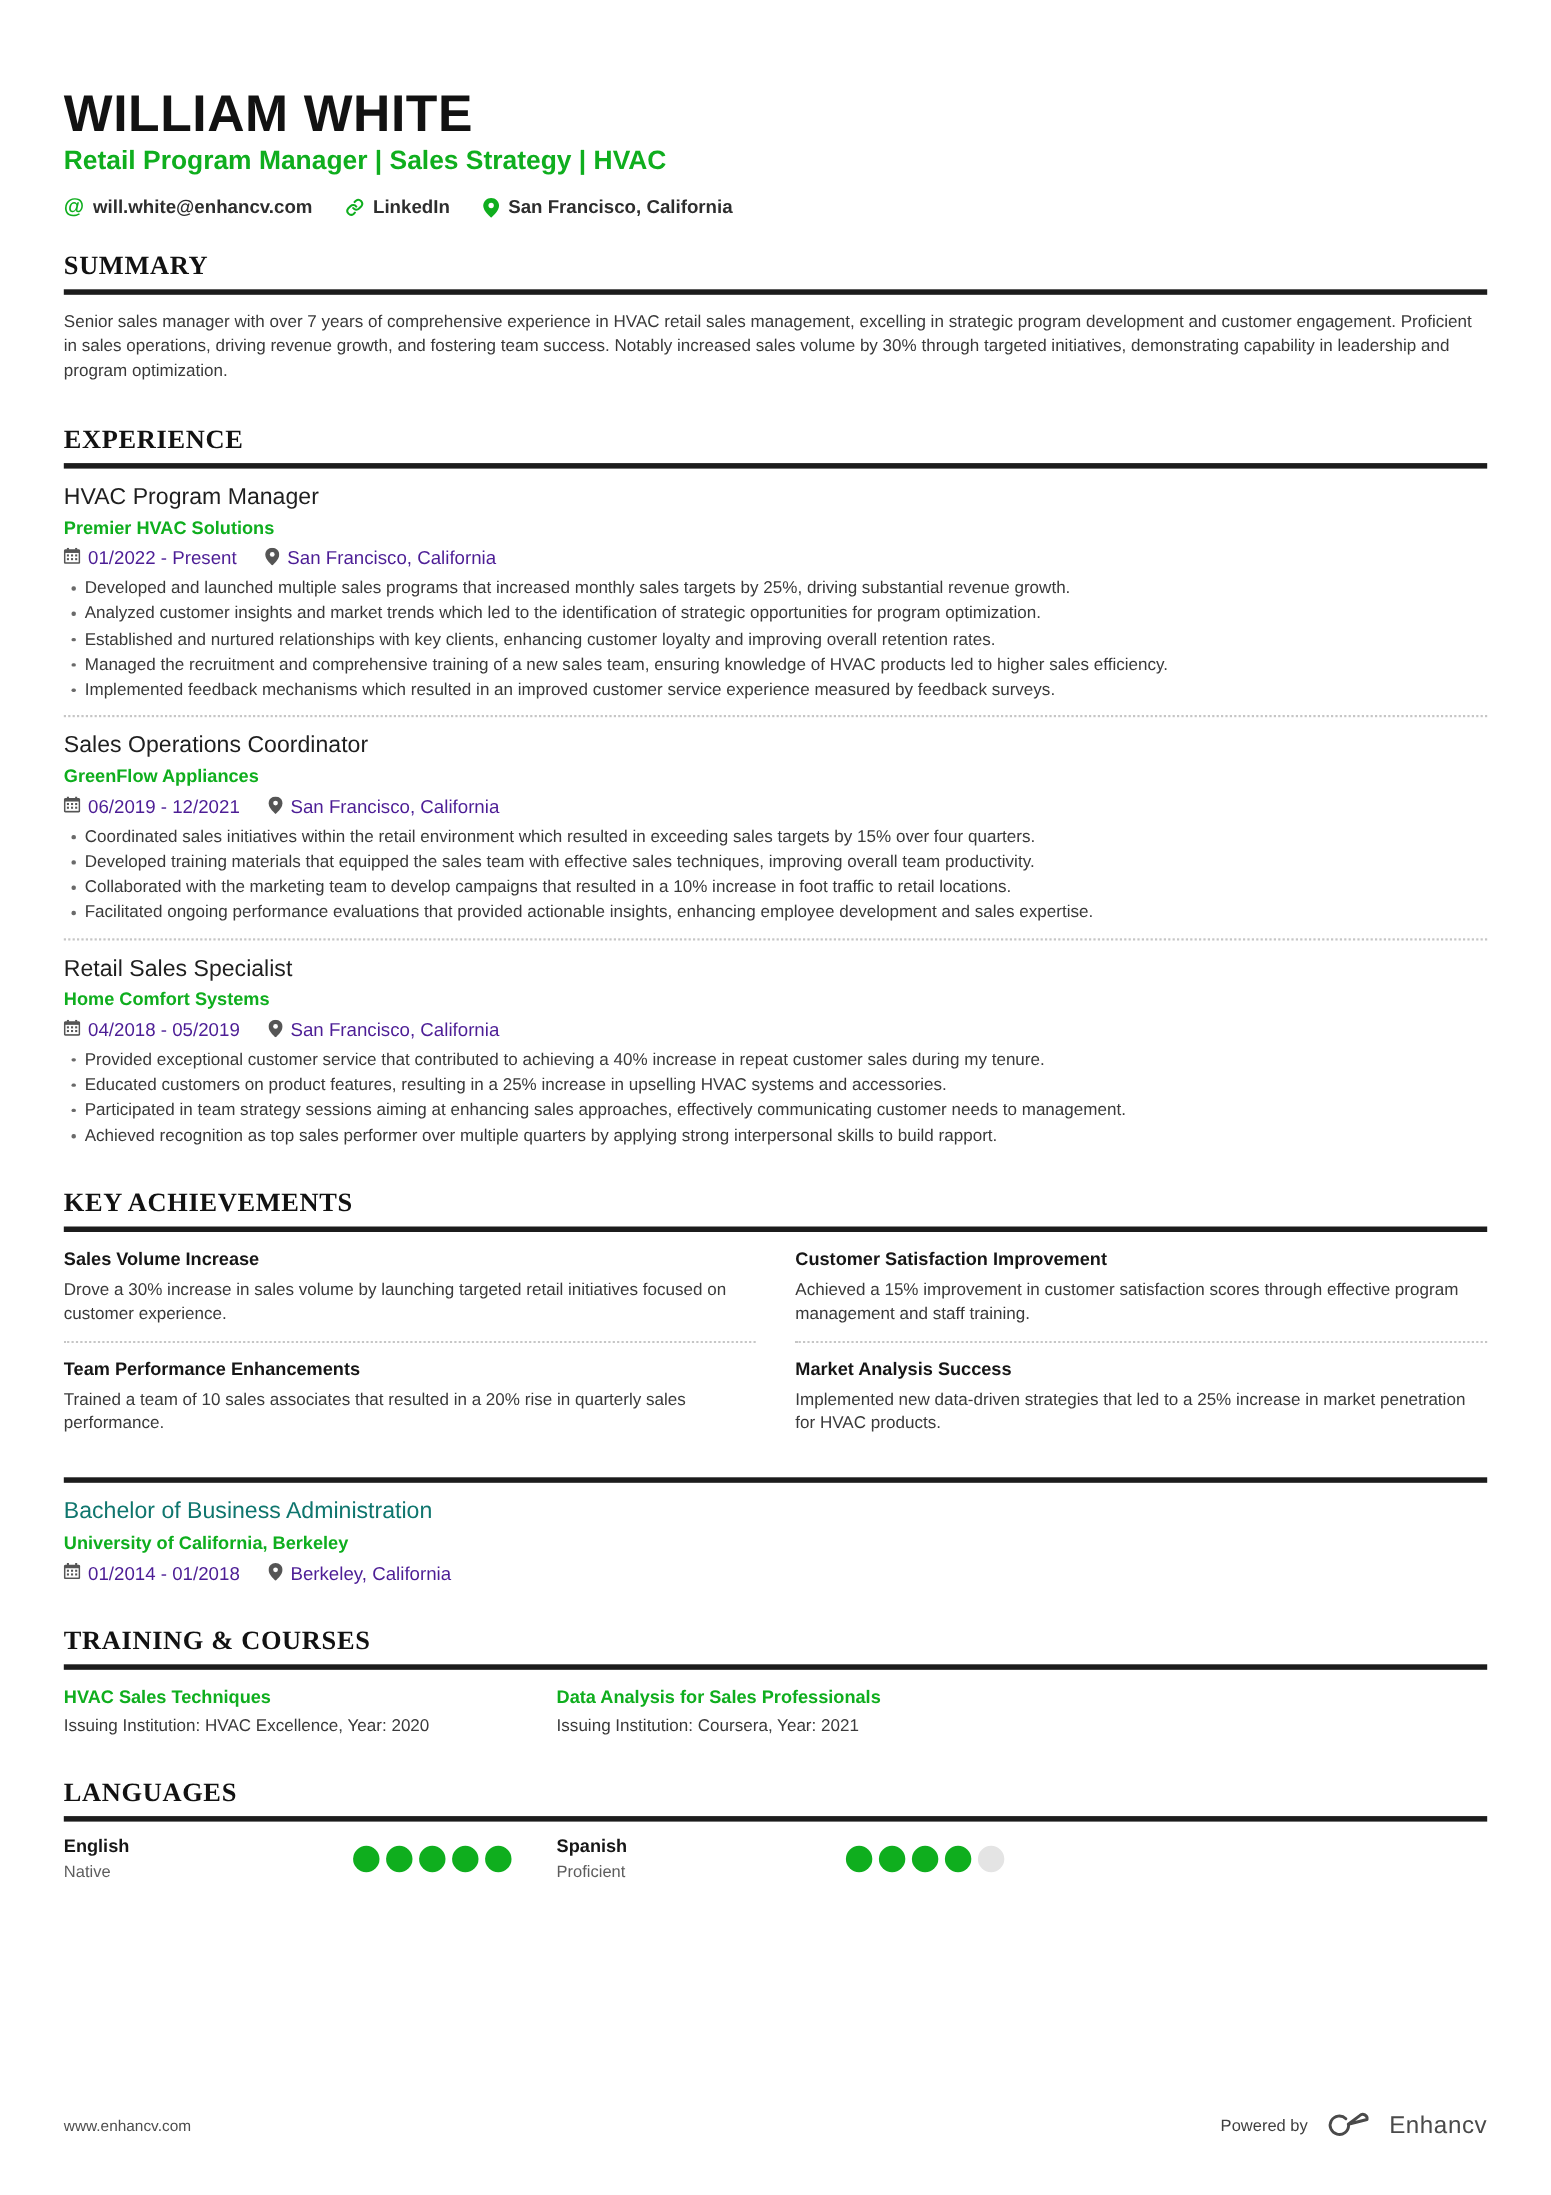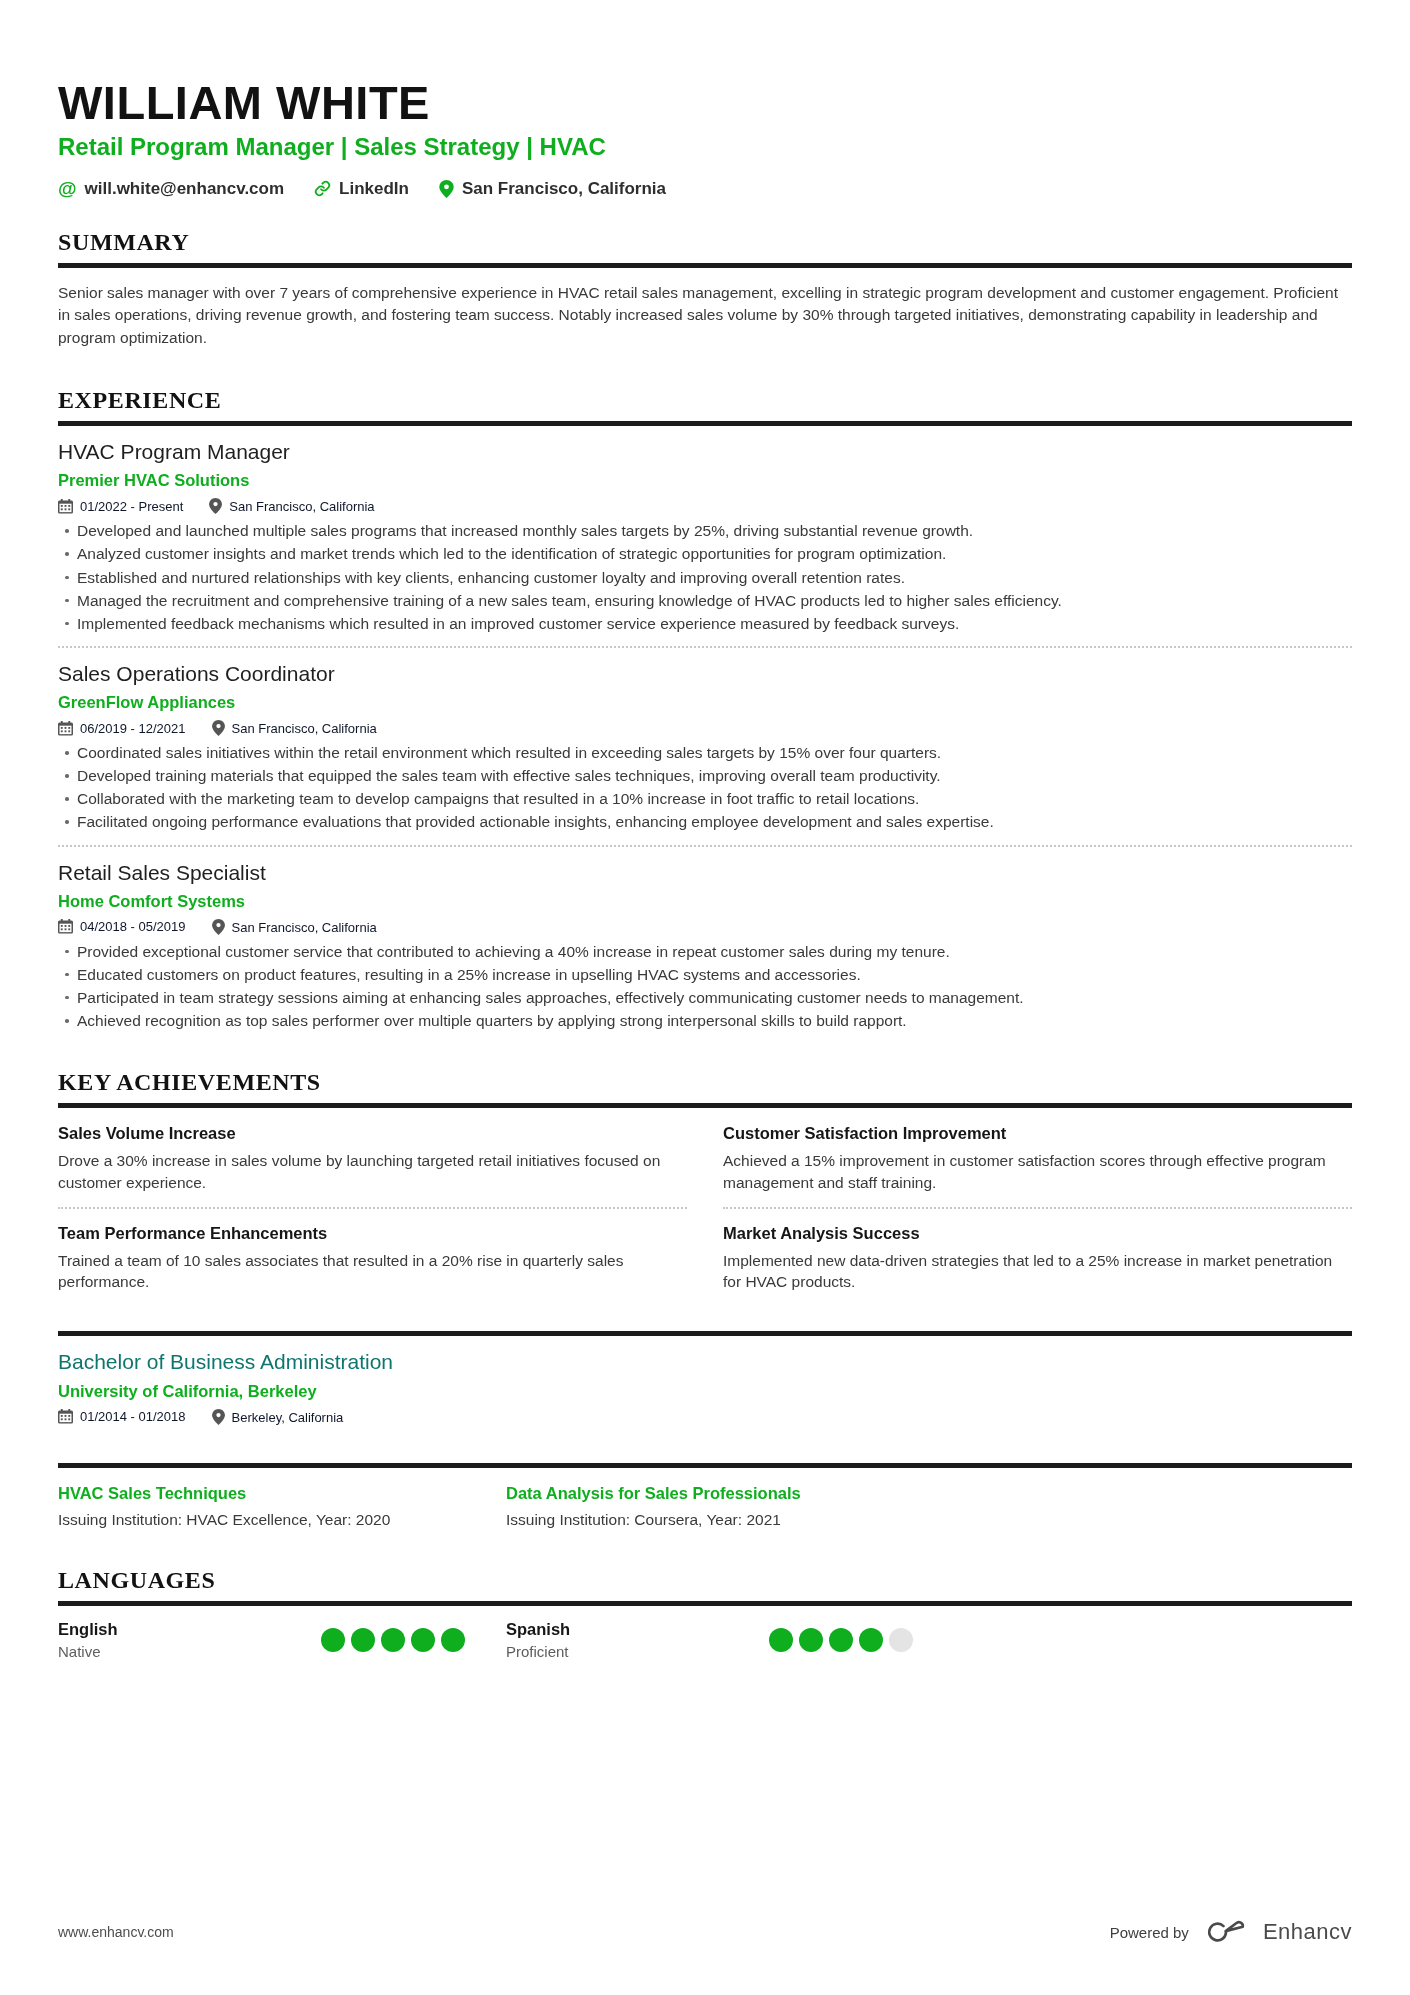--- a/index.html
+++ b/index.html
@@ -18,21 +18,21 @@
   .section-heading{font-size:24px;font-weight:bold;color:#121212;letter-spacing:.6px;margin:0 0 7px 0;font-family:Liberation Serif, serif;}
   .section-rule{height:5px;background:#1c1c1c;margin:0 0 14px 0;}
 
   .body-text{font-size:15.5px;line-height:1.45;color:#3a3a3a;margin:0;}
 
   
   .job{margin-bottom:2px;}
   .job-title{font-size:21px;color:#1f1f1f;font-weight:400;margin:4px 0 7px 0;}
   .company{font-size:16.5px;font-weight:bold;margin:0 0 8px 0;}
   .meta-row{display:flex;align-items:center;gap:26px;margin:0 0 7px 0;}
-  .meta-item{display:flex;align-items:flex-end;gap:7px;font-size:13px;color:#0f172a;}
+  .meta-item{display:flex;align-items:flex-start;gap:7px;font-size:17px;color:#4c1d95;}
   ul.bullets{list-style:none;margin:2px 0 0 0;padding:0;}
   ul.bullets li{position:relative;padding-left:19px;font-size:15.5px;line-height:1.3;color:#3a3a3a;margin-bottom:3px;}
   ul.bullets li::before{content:"";position:absolute;left:7px;top:8px;width:3.5px;height:3.5px;border-radius:50%;background:#6a6a6a;}
   .dotted-divider{border:none;border-top:2px dotted #c6c6c6;margin:12px 0 14px 0;}
 
   
   .ach-grid{display:grid;grid-template-columns:1fr 1fr;column-gap:36px;}
   .ach-title{font-size:16.5px;font-weight:bold;color:#161616;margin:2px 0 7px 0;}
   .ach-text{font-size:15.5px;line-height:1.4;color:#3a3a3a;margin:0;}
   .ach-divider{border:none;border-top:2px dotted #c6c6c6;margin:13px 0 15px 0;}
@@ -292,20 +292,21 @@
               <path d="M8 0C3.6 0 0 3.5 0 7.9 0 13.4 8 20 8 20s8-6.6 8-12.1C16 3.5 12.4 0 8 0z" fill="#555"></path>
               <circle cx="8" cy="7.6" r="2.7" fill="#ffffff"></circle>
             </svg>
         </span>
         <span>Berkeley, California</span>
       </span>
     </div>
   </section>
 
   <section class="section">
+    <h3 class="section-heading">TRAINING &amp; COURSES</h3>
     <div class="section-rule"></div>
     <div class="two-col-narrow">
       <div>
         <div class="course-title accent">HVAC Sales Techniques</div>
         <p class="course-detail">Issuing Institution: HVAC Excellence, Year: 2020</p>
       </div>
       <div>
         <div class="course-title accent">Data Analysis for Sales Professionals</div>
         <p class="course-detail">Issuing Institution: Coursera, Year: 2021</p>
       </div>

